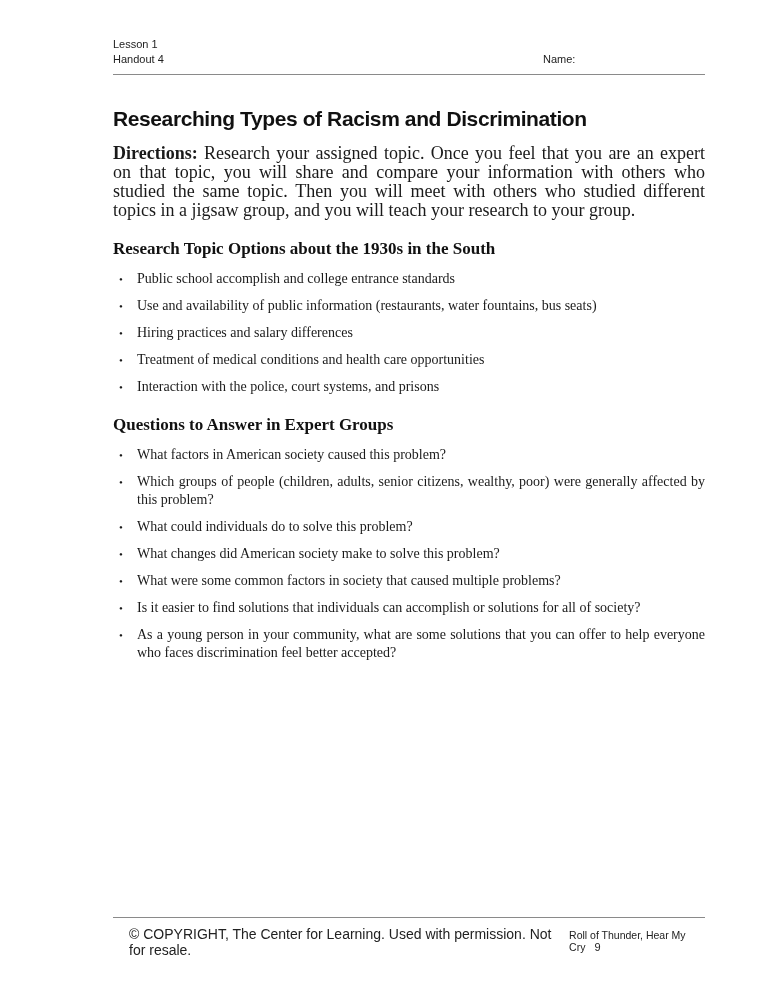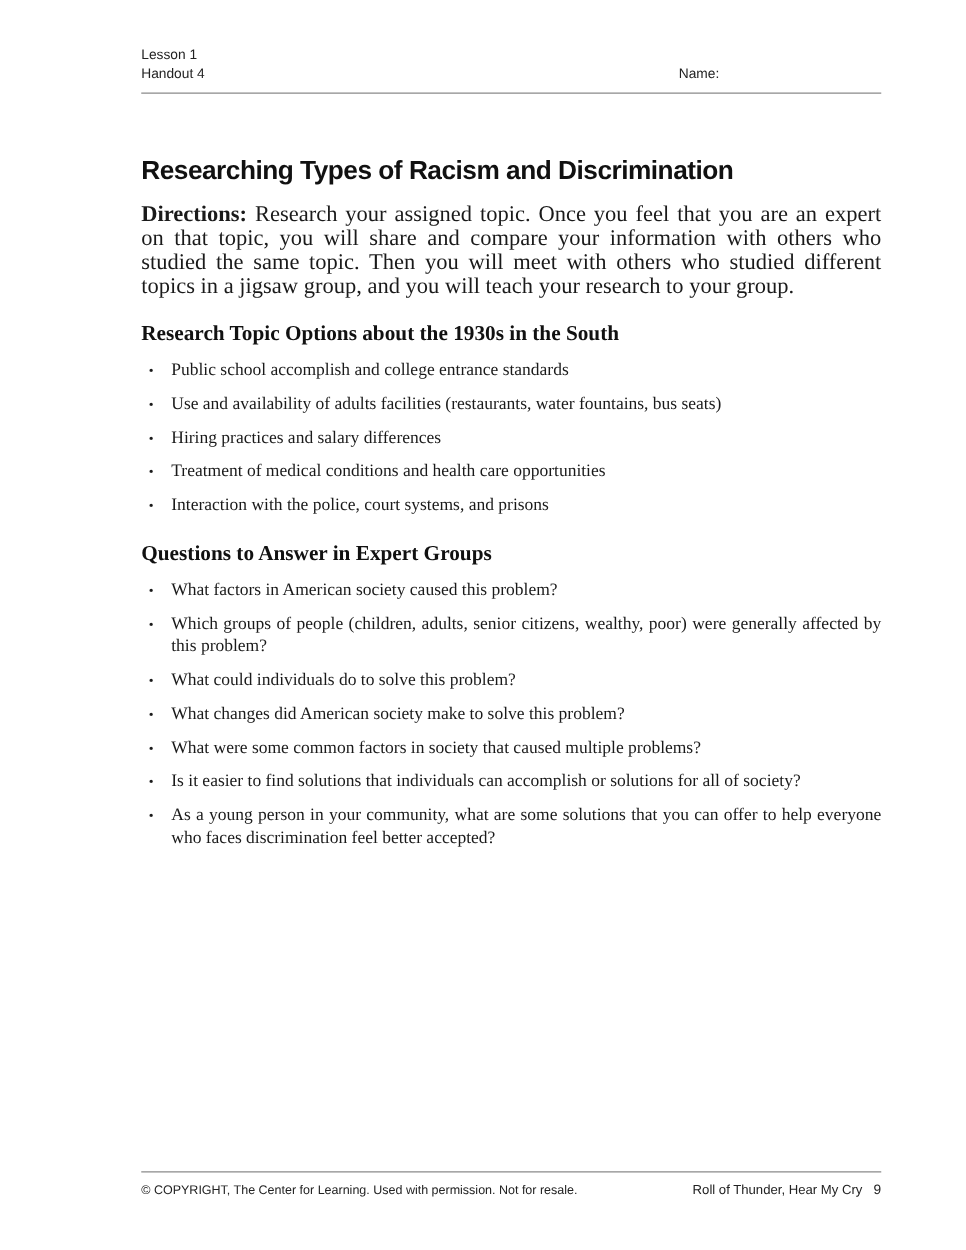--- a/index.html
+++ b/index.html
@@ -32,21 +32,21 @@
     font-size: 11px;
     line-height: 15px;
     color: #222222;
   }
   .header-right {
     width: 162px;
     text-align: left;
   }
   
   .doc-title {
-    margin-top: 50px;
+    margin-top: 32px;
     font-family: "Liberation Sans", sans-serif;
     font-weight: 700;
     font-size: 21px;
     letter-spacing: -0.4px;
     color: #111111;
   }
   
   .directions {
     margin-top: 13px;
     font-size: 18px;
@@ -91,21 +91,21 @@
     right: 68px;
     bottom: 42px;
     border-top: 1px solid #8a8a8a;
     padding-top: 8px;
     display: flex;
     justify-content: space-between;
     align-items: baseline;
     font-family: "Liberation Sans", sans-serif;
     color: #222222;
   }
-  .footer-left { font-size: 10px; }
+  .footer-left { font-size: 14px; margin-left: 16px; }
   .footer-right { font-size: 10.5px; }
   .footer-right .page-num { margin-left: 9px; font-size: 11px; }
 </style>
 </head>
 <body>
 
 <div class="page">
   <div class="content">
 
     <div class="header">
@@ -123,21 +123,21 @@
     <p class="directions"><strong>Directions:</strong><span> Research your assigned topic. Once you feel that you are an expert on that topic, you will share and compare your information with others who studied the same topic. Then you will meet with others who studied different topics in a jigsaw group, and you will teach your research to your group.</span></p>
 
     <h2 class="section-heading">Research Topic Options about the 1930s in the South</h2>
     <ul class="bullets">
       <li>
           <span class="blt">•</span>
           <span class="blt-text">Public school accomplish and college entrance standards</span>
         </li>
       <li>
           <span class="blt">•</span>
-          <span class="blt-text">Use and availability of adults facilities (restaurants, water fountains, bus seats)</span>
+          <span class="blt-text">Use and availability of public information (restaurants, water fountains, bus seats)</span>
         </li>
       <li>
           <span class="blt">•</span>
           <span class="blt-text">Hiring practices and salary differences</span>
         </li>
       <li>
           <span class="blt">•</span>
           <span class="blt-text">Treatment of medical conditions and health care opportunities</span>
         </li>
       <li>

